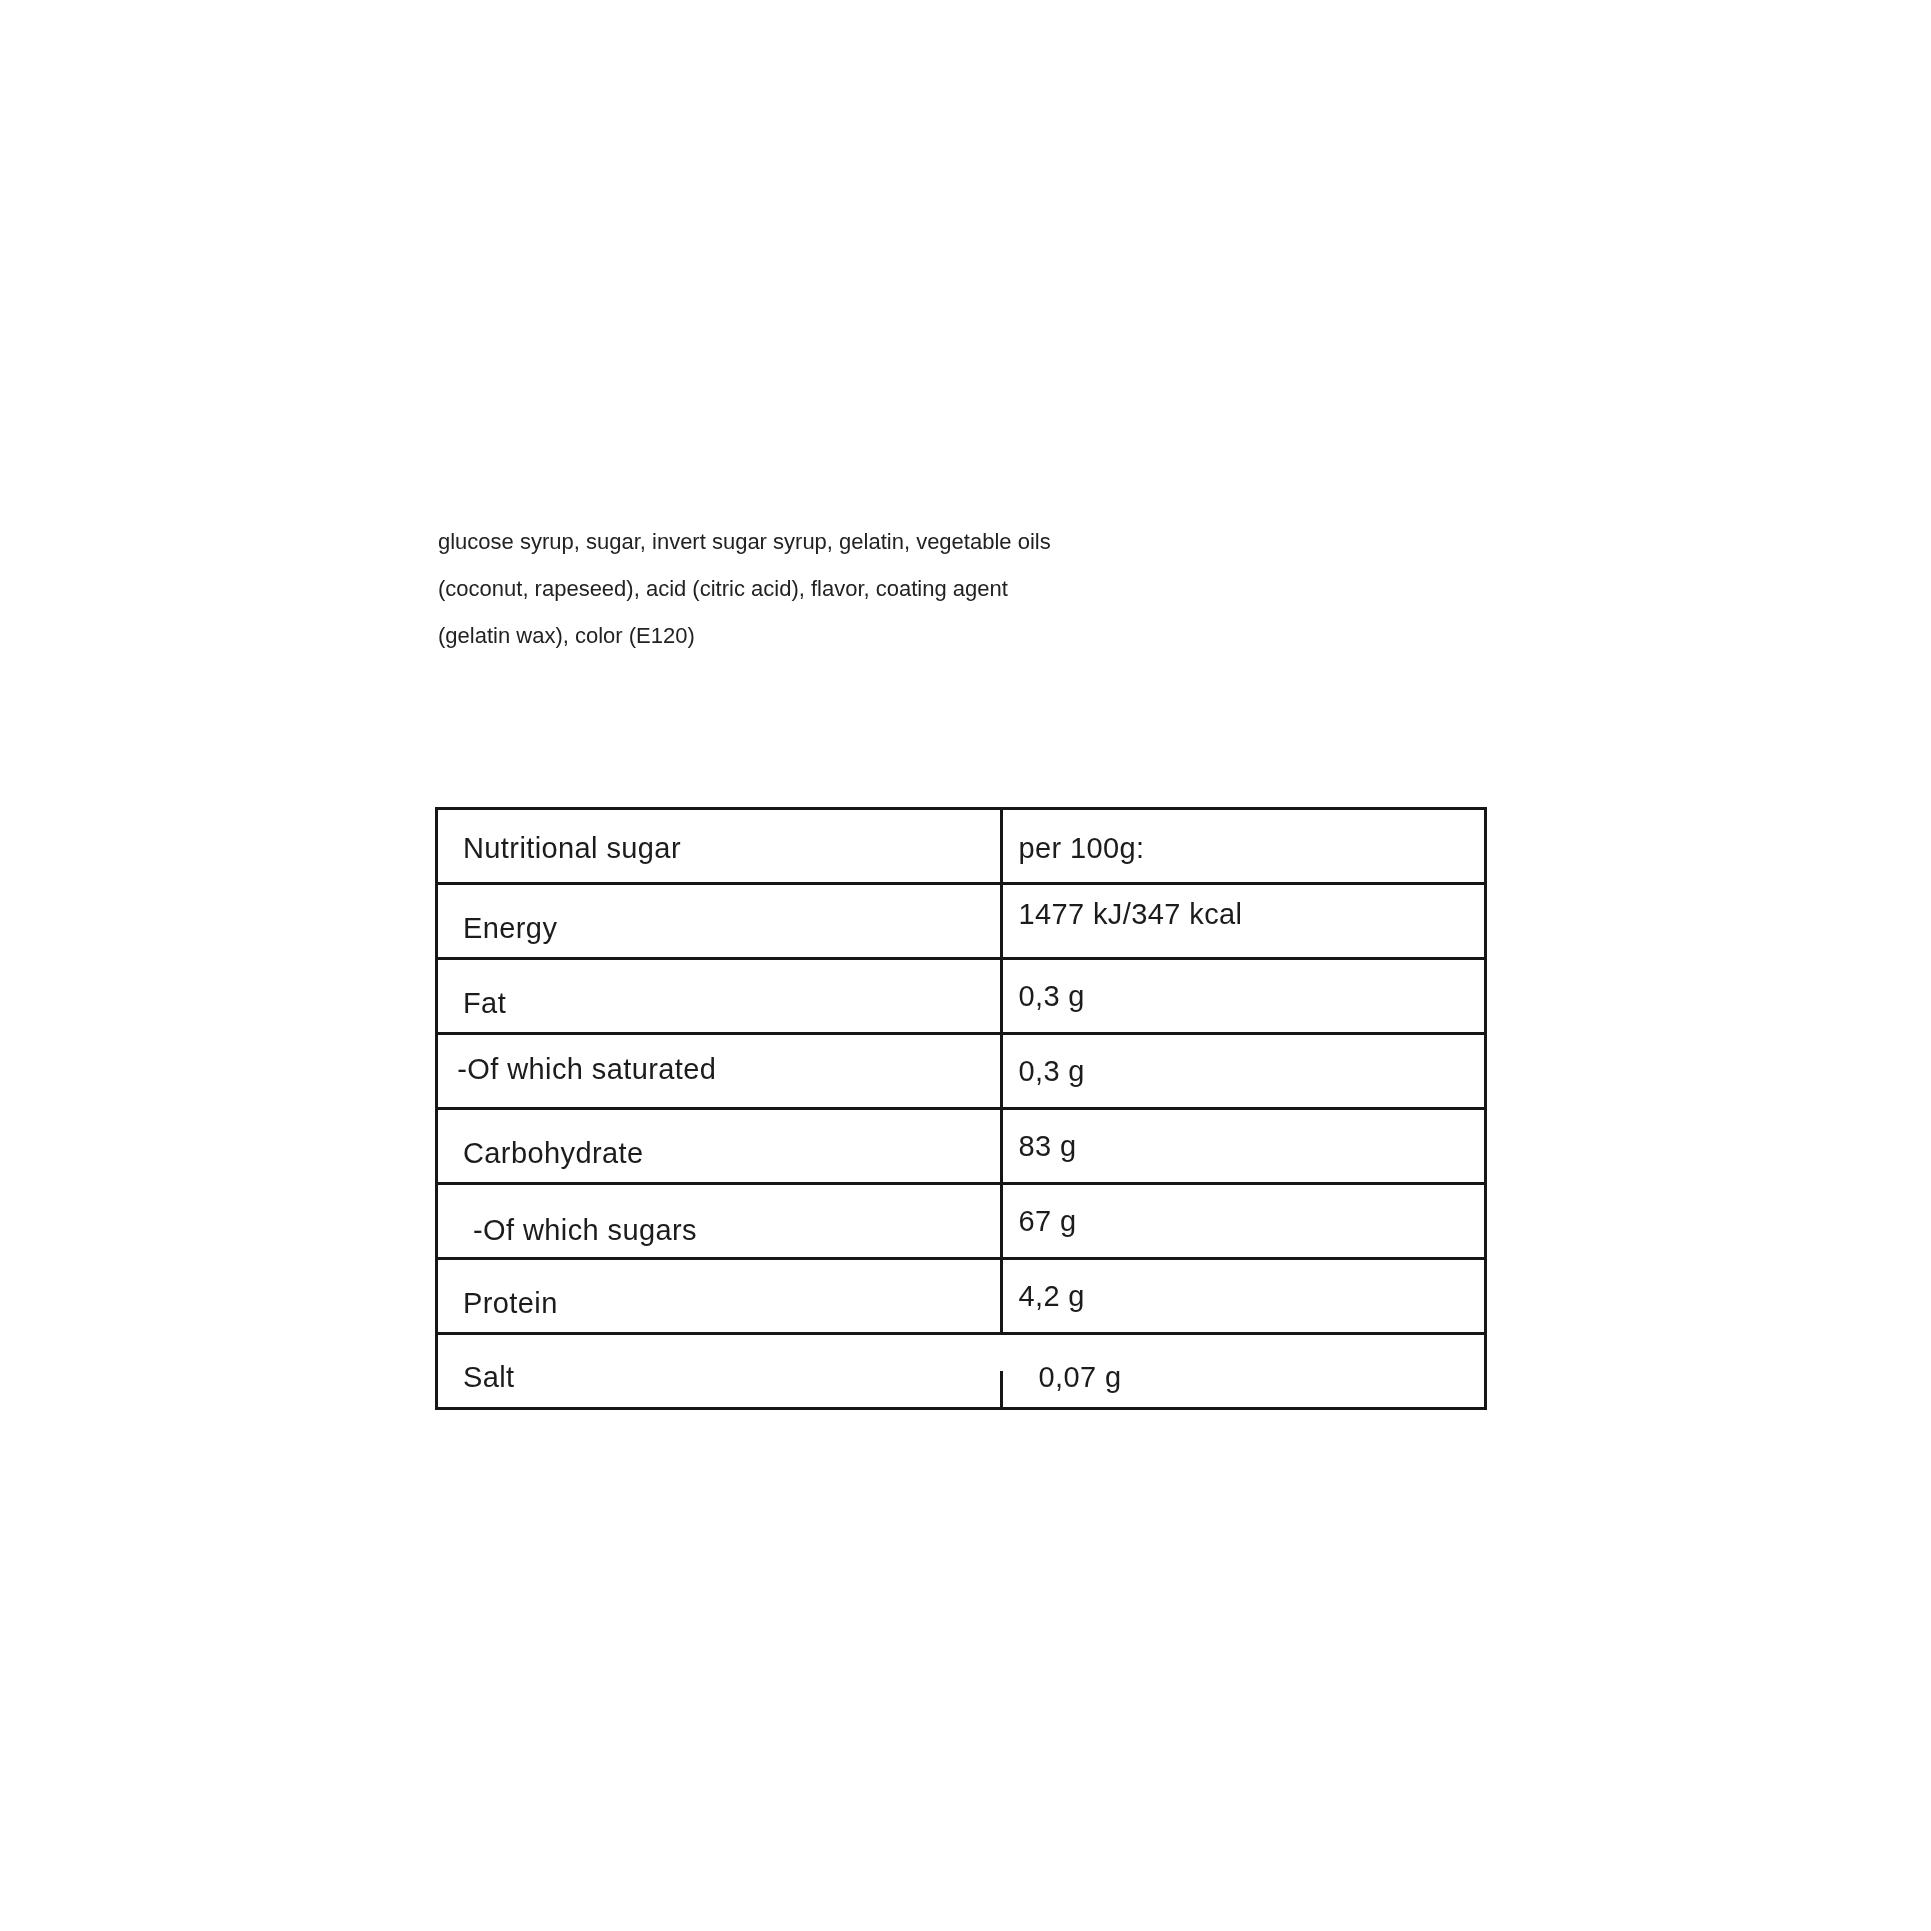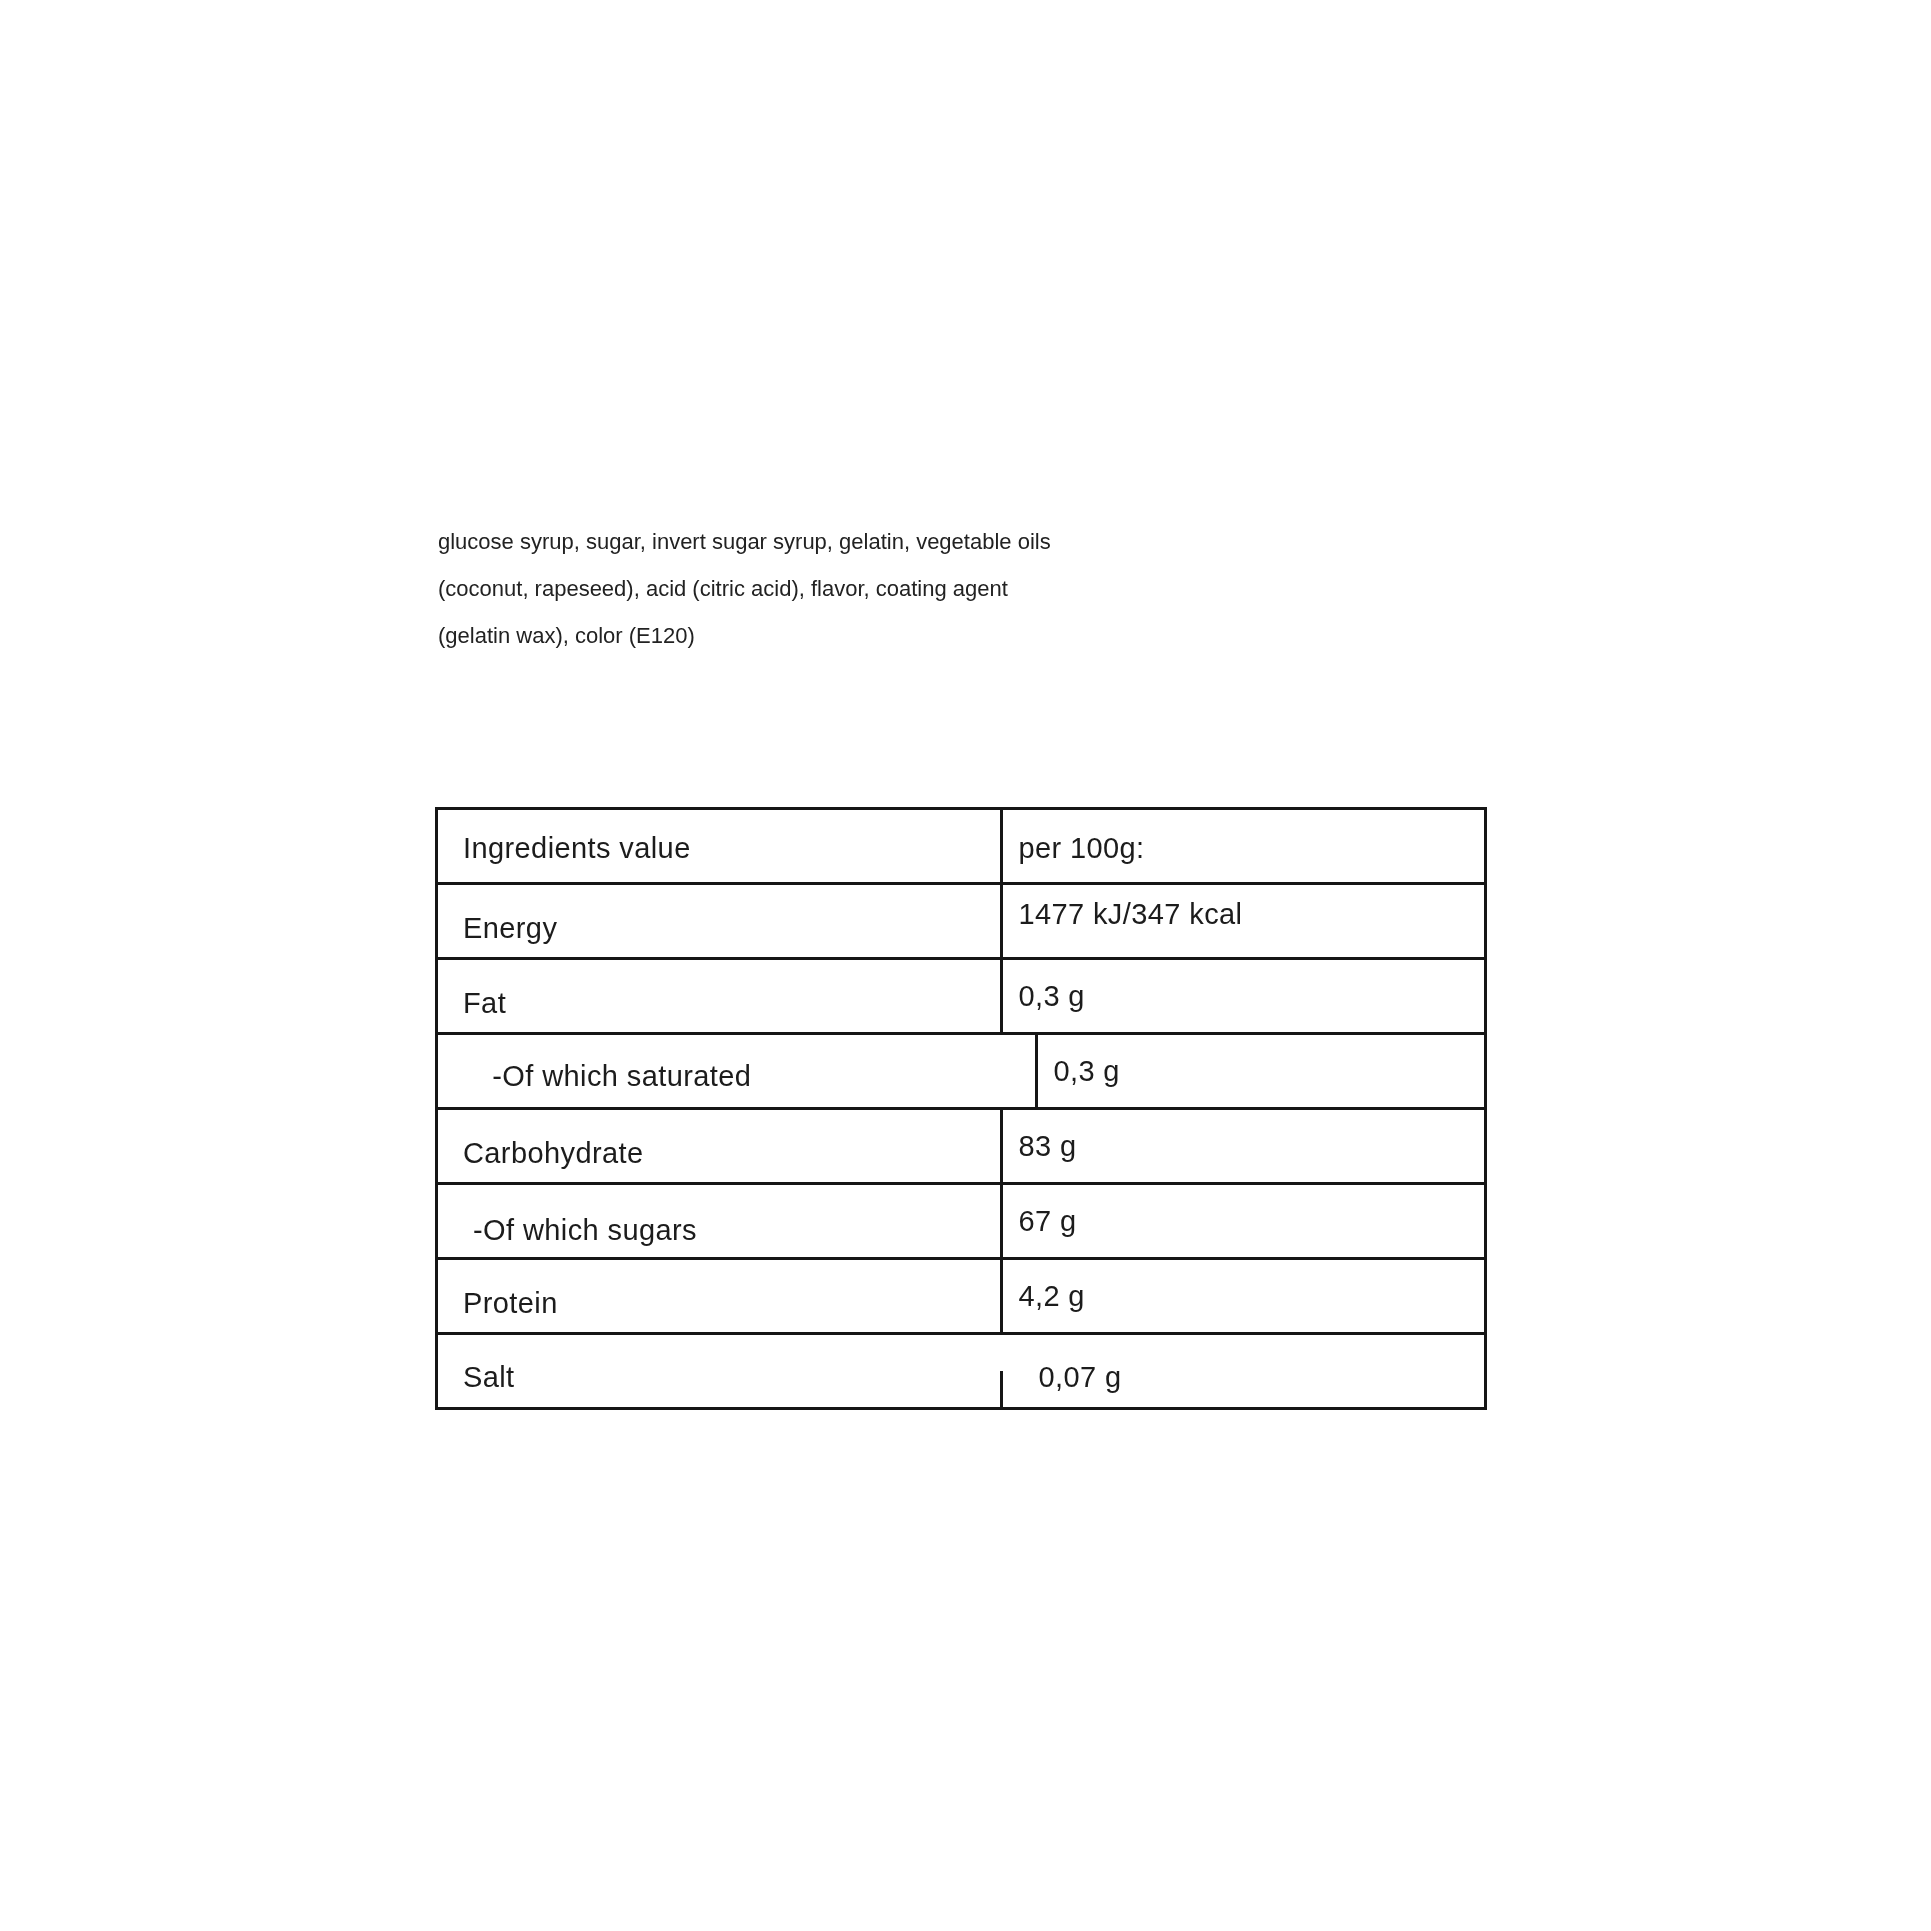--- a/index.html
+++ b/index.html
@@ -73,37 +73,37 @@
     padding: 0 7.7px 19.3px 15.4px;
     box-sizing: border-box;
     font-size: 29px;
     letter-spacing: 0.4px;
     color: #1c1c1c;
   }
   
   .nt-row:nth-child(1) .nt-cell-label { padding-bottom: 17.4px; }
   .nt-row:nth-child(1) .nt-cell-value { padding-bottom: 17.4px; }
   .nt-row:nth-child(2) .nt-cell-value { padding-bottom: 26px; }
-  .nt-row:nth-child(4) .nt-cell-label { padding-left: 19.3px; padding-bottom: 14px; margin-left: 35px; }
+  .nt-row:nth-child(4) .nt-cell-label { padding-left: 19.3px; padding-bottom: 21px; }
   .nt-row:nth-child(6) .nt-cell-label { padding-left: 35px; padding-bottom: 9.7px; }
   .nt-row:nth-child(8) .nt-cell-value { padding-bottom: 12.6px; margin-left: 20px; }
   .nt-row:nth-child(8) .nt-cell-label { padding-bottom: 13.5px; margin-top: 36px; }
 </style>
 </head>
 <body>
 
 <section class="ingredients">
   <div class="ingredients-line">glucose syrup, sugar, invert sugar syrup, gelatin, vegetable oils</div>
   <div class="ingredients-line">(coconut, rapeseed), acid (citric acid), flavor, coating agent</div>
   <div class="ingredients-line">(gelatin wax), color (E120)</div>
 </section>
 
 <section class="nutrition-table">
   <div class="nt-row">
-    <div class="nt-cell-label">Ingredients value</div>
+    <div class="nt-cell-label">Nutritional sugar</div>
     <div class="nt-cell-value">per 100g:</div>
   </div>
   <div class="nt-row">
     <div class="nt-cell-label">Energy</div>
     <div class="nt-cell-value">1477 kJ/347 kcal</div>
   </div>
   <div class="nt-row">
     <div class="nt-cell-label">Fat</div>
     <div class="nt-cell-value">0,3 g</div>
   </div>

